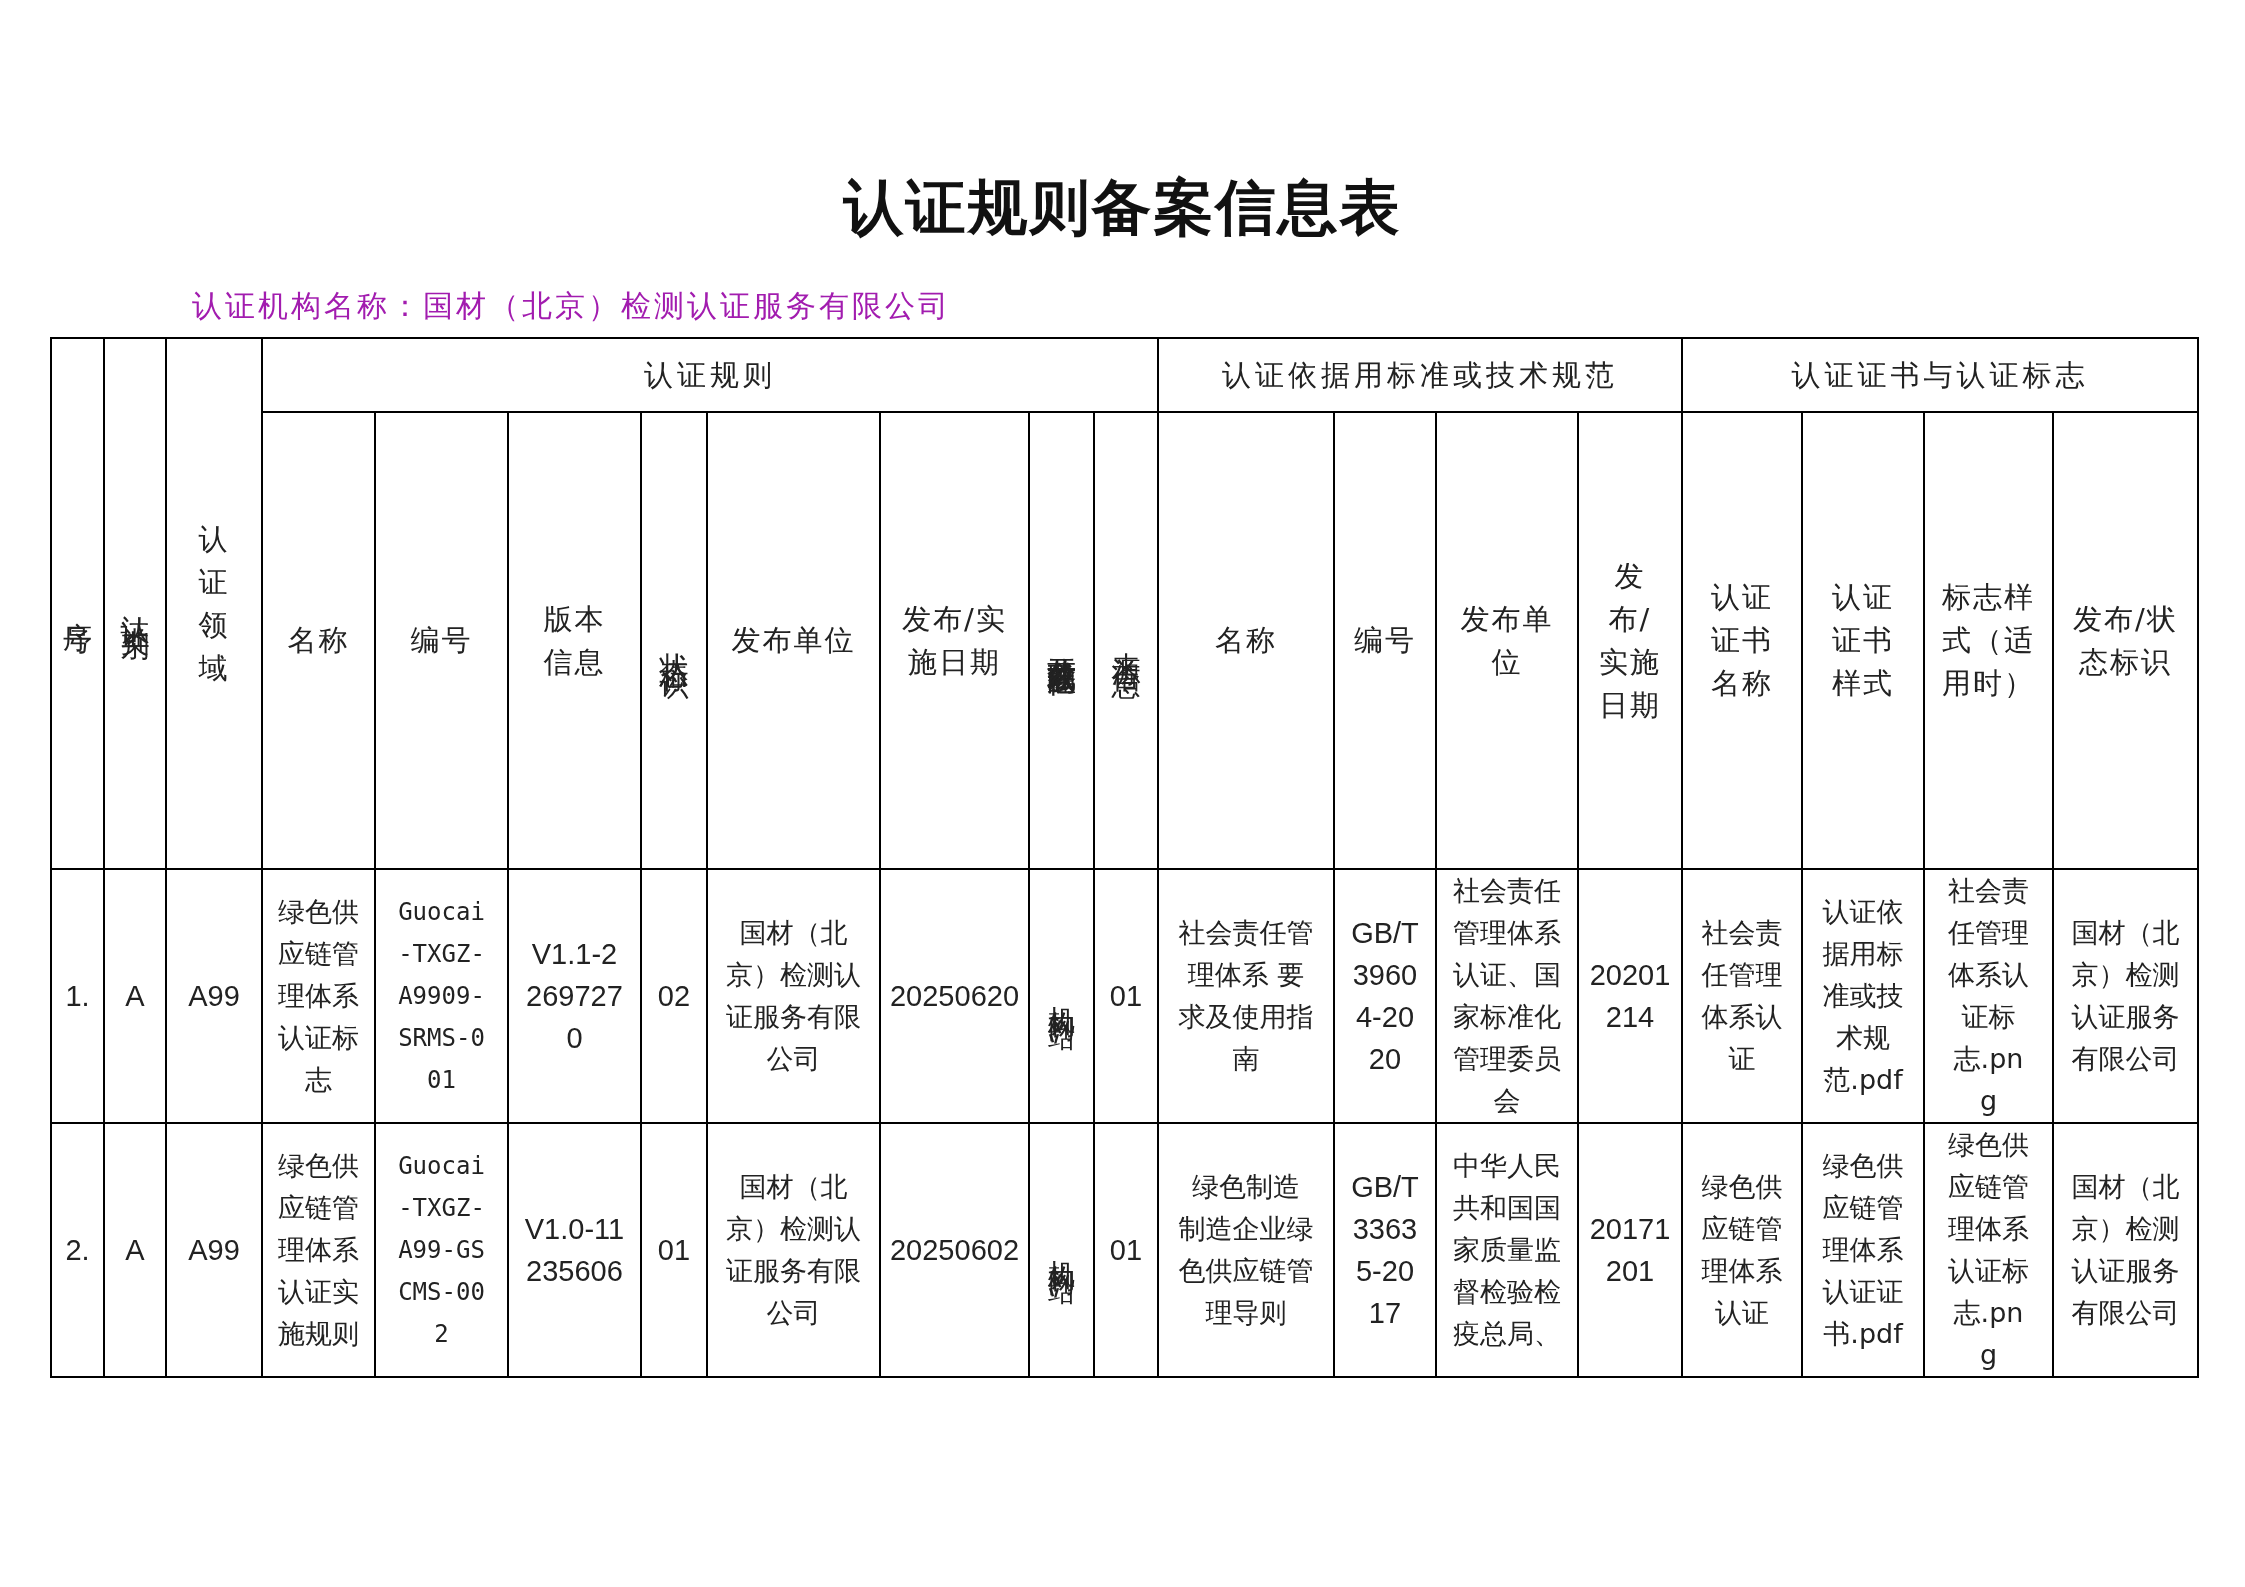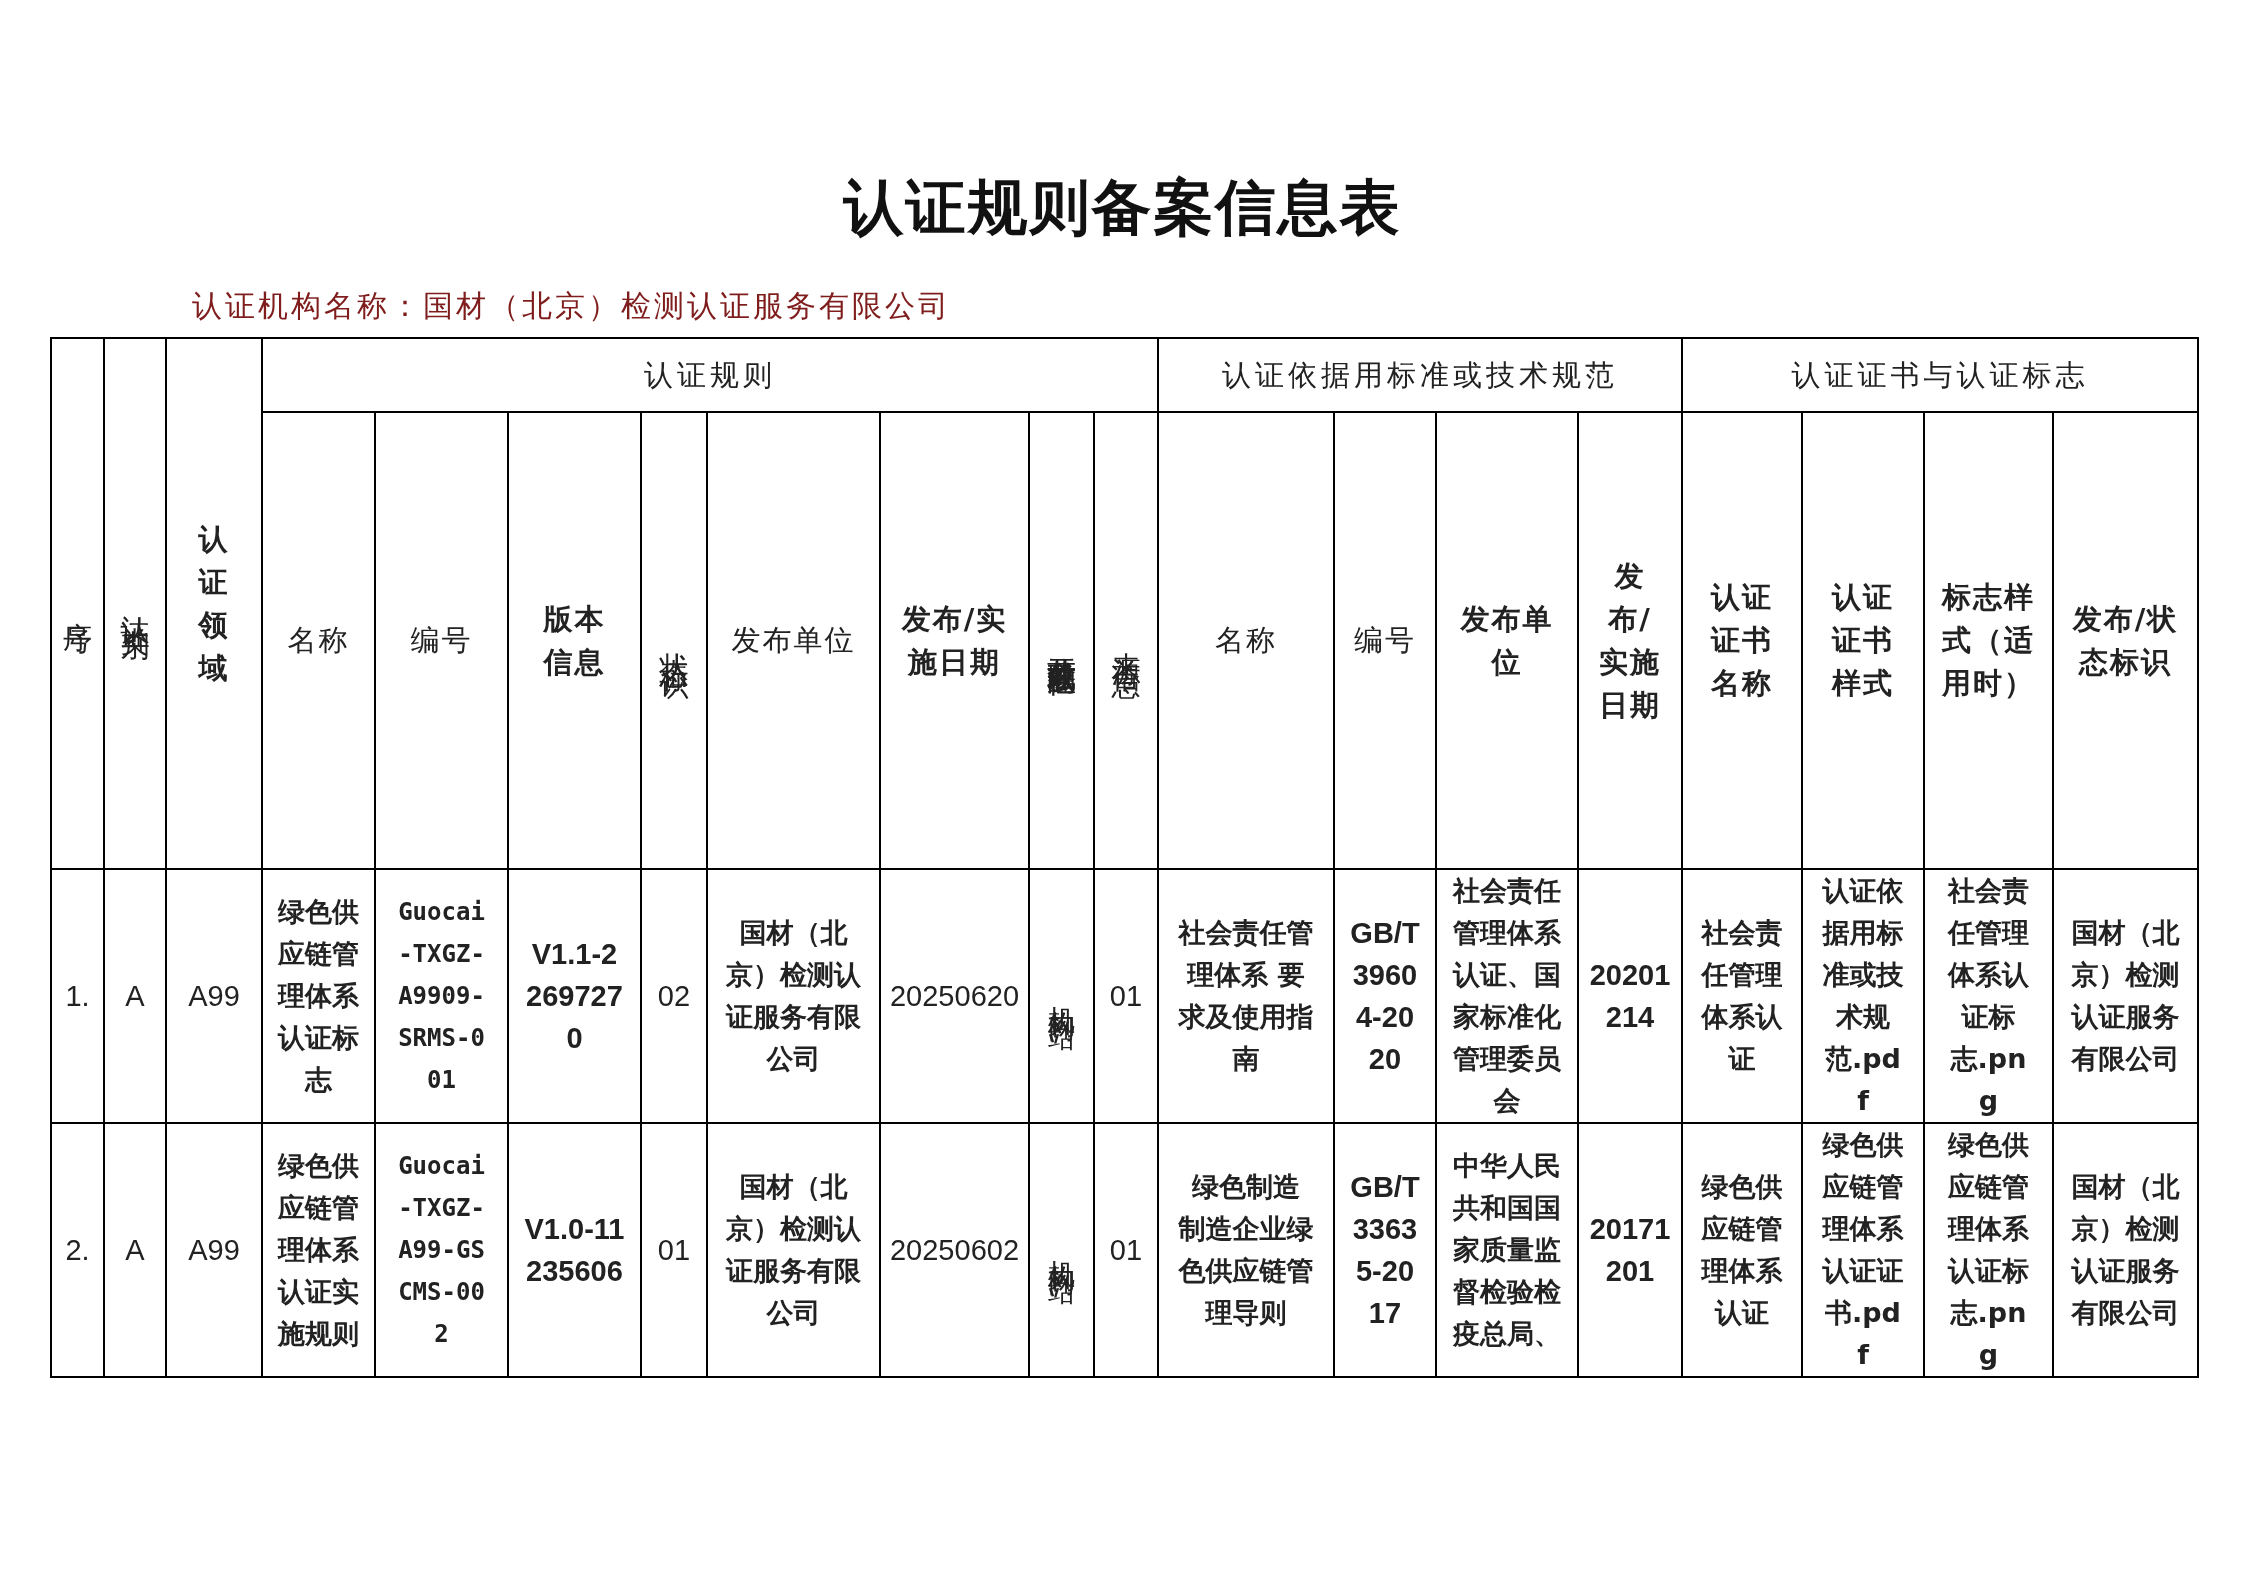--- a/index.html
+++ b/index.html
@@ -1,28 +1,28 @@
 <!DOCTYPE html>
 <html><head>
 <meta charset="utf-8">
 <style>
   html, body { margin: 0; padding: 0; background: #ffffff; }
   body { width: 2245px; height: 1587px; position: relative; overflow: hidden;
          font-family: "DejaVu Sans", "Liberation Sans", sans-serif; color: #111; }
   .title { position: absolute; left: 0; width: 2245px; top: 168px; text-align: center;
            font-family: "DejaVu Serif", "Liberation Serif", serif; font-weight: bold;
            font-size: 60px; letter-spacing: 2px; }
-  .org { position: absolute; left: 192px; top: 286px; font-size: 30px; letter-spacing: 3px; color: #7f1d1d; }
+  .org { position: absolute; left: 192px; top: 286px; font-size: 30px; letter-spacing: 3px; color: #a21caf; }
   table { position: absolute; left: 50px; top: 337px; border-collapse: collapse; table-layout: fixed; }
   td, th { border: 2px solid #000; padding: 0; text-align: center; vertical-align: middle;
            font-weight: normal; font-size: 27px; line-height: 42px; color: #222; margin-top: 20px; }
   th { font-size: 29px; line-height: 43px; letter-spacing: 2px; }
   .grp { height: 72px; letter-spacing: 4px; }
   .vert { writing-mode: vertical-rl; text-orientation: upright; letter-spacing: 6px; margin: 0 auto; }
-  .wrap { display: inline-block; word-break: break-all; font-weight: bold; }
+  .wrap { display: inline-block; word-break: break-all; }
   .mono { font-family: "DejaVu Sans Mono", "Liberation Mono", monospace; font-size: 24px; }
   .num { font-family: "Liberation Sans", sans-serif; font-size: 29px; }
   .r1 td { height: 249px; }
   .r2 td { height: 205px; }
   .hdr2 th { height: 455px; }
 </style>
 </head>
 <body>
 
 <div class="title">认证规则备案信息表</div>

